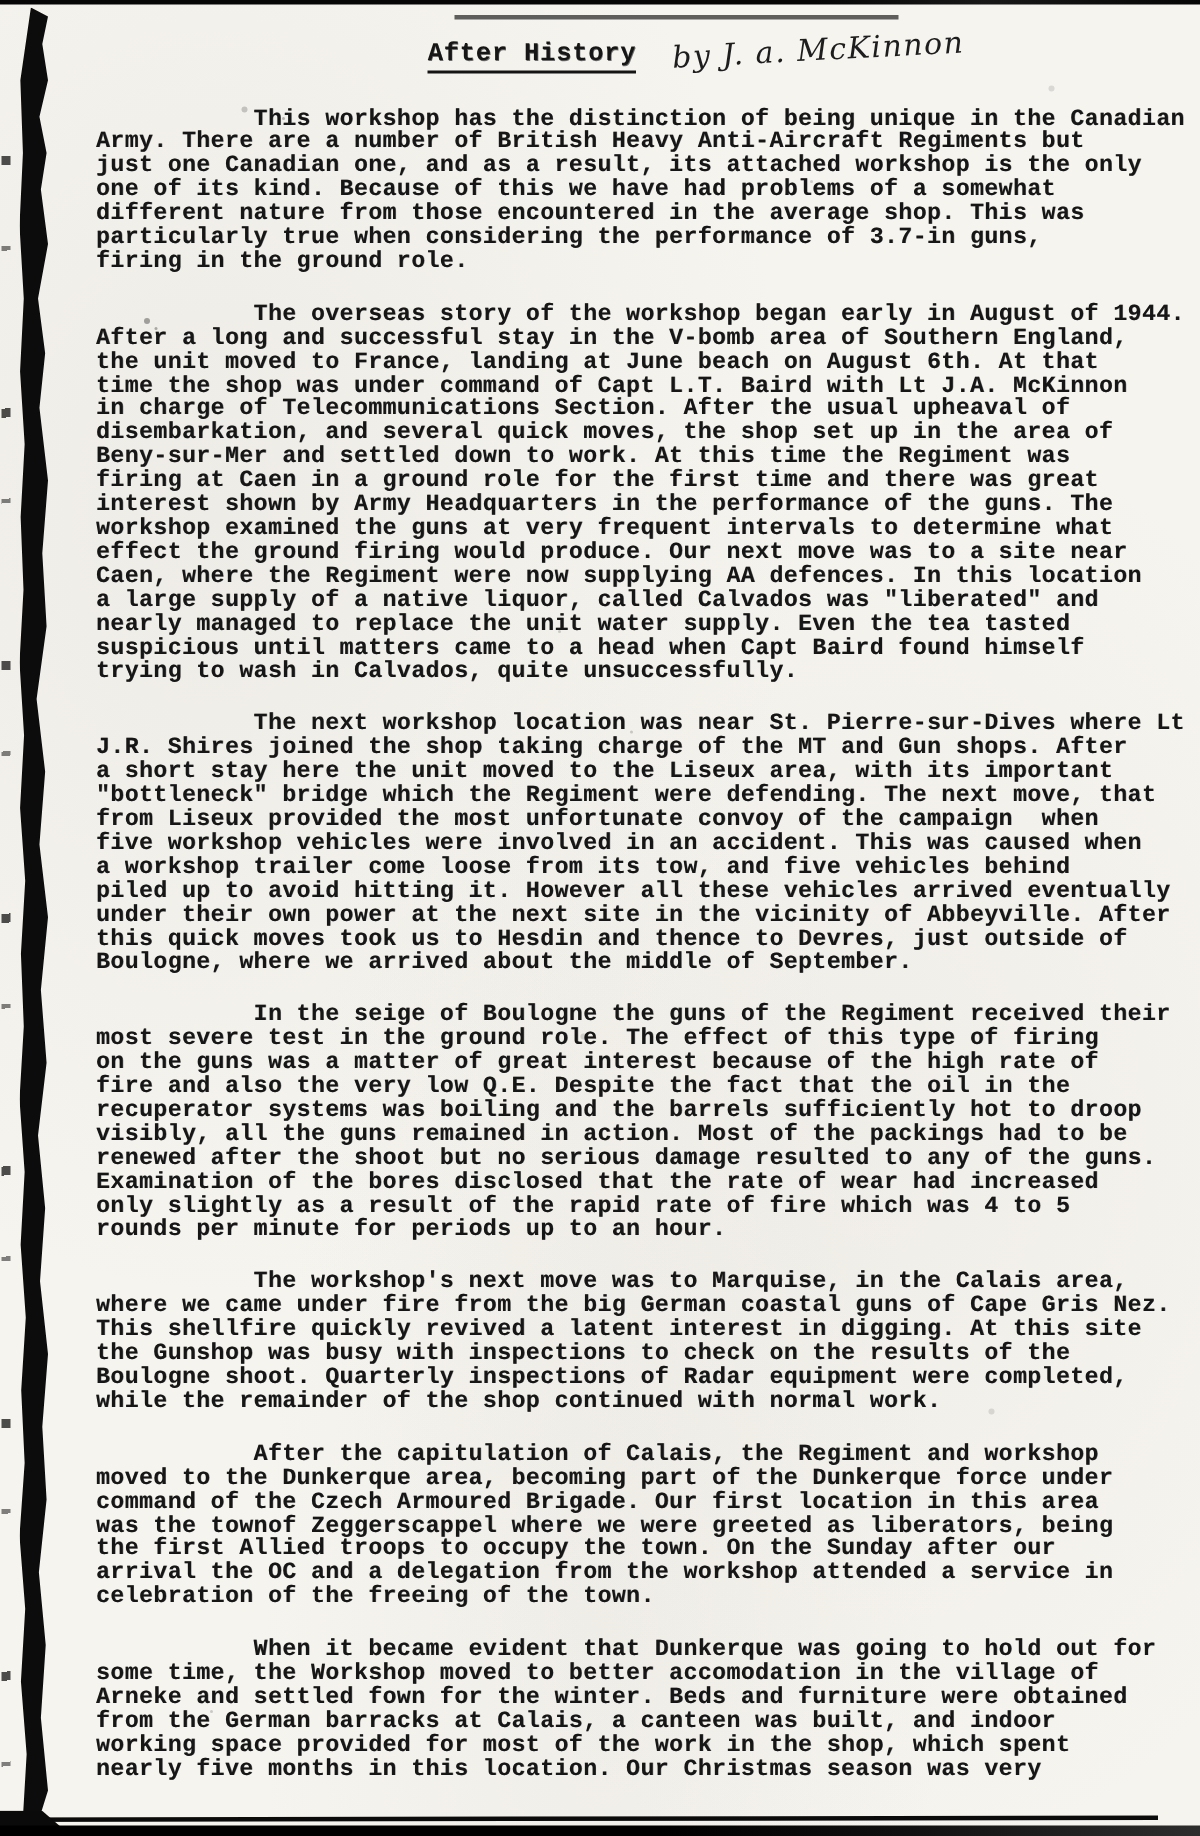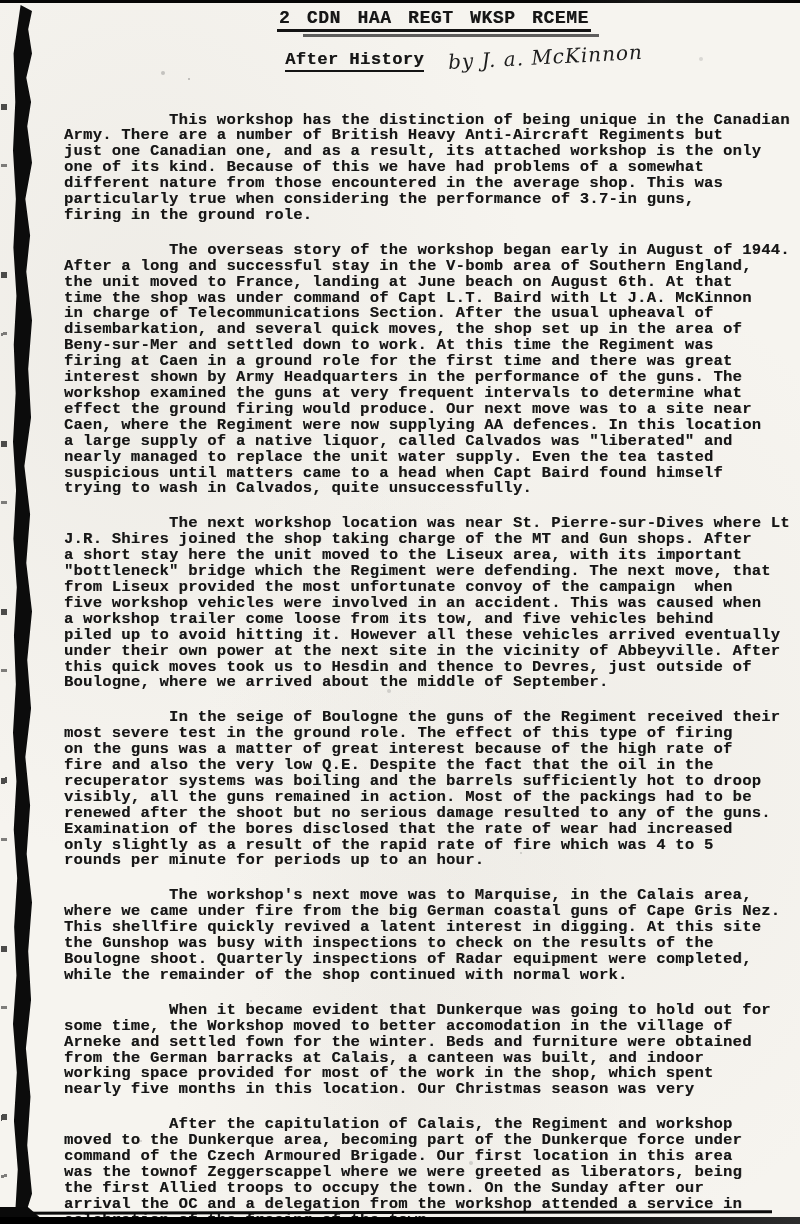--- a/index.html
+++ b/index.html
@@ -40,36 +40,35 @@
   .content{position:absolute;inset:0;padding:8px 30px 0 64px;}
   .heading{text-align:center;padding-left:34px;}
   .title{display:inline-block;font-weight:bold;font-size:18px;letter-spacing:.6px;word-spacing:5px;
     border-bottom:3px solid #141414;padding:0 2px 1px 2px;text-shadow:.4px .4px 0 rgba(20,20,20,.6);}
   .title-underline2{height:2.5px;width:296px;margin:2px auto 0;background:#2c2c2c;opacity:.75;transform:translateX(17px);}
   .subtitle-row{margin-top:8px;white-space:nowrap;padding-left:60px;}
   .subtitle{display:inline-block;font-weight:bold;font-size:17px;letter-spacing:.5px;
     border-bottom:2.5px solid #141414;padding-bottom:1px;text-shadow:.4px .4px 0 rgba(20,20,20,.6);}
   .byline{display:inline-block;font-family:"DejaVu Serif",serif;font-style:italic;font-size:20px;
     margin-left:14px;transform:rotate(-3deg);letter-spacing:1px;color:#1d1d1d;}
-  .body-text{margin-top:41px;font-size:15.5px;line-height:15.9px;font-weight:700;letter-spacing:.25px;}
+  .body-text{margin-top:23px;font-size:15.5px;line-height:15.9px;font-weight:700;letter-spacing:.25px;}
   .para{white-space:pre;margin:0 0 19px 0;text-shadow:.3px .3px 0 rgba(25,25,25,.5);}
 </style>
 </head>
 <body>
 
 <div class="page">
 
   <div class="edge-top"></div>
   <div class="edge-left"></div>
   <div class="edge-left-marks"></div>
   <div class="specks"></div>
 
   <div class="content">
     <div class="heading">
-      <span class="title">2 CDN HAA REGT WKSP RCEME</span>
       <div class="title-underline2"></div>
       <div class="subtitle-row">
         <span class="subtitle">After History</span>
         <span class="byline">by J. a. McKinnon</span>
       </div>
     </div>
 
     <div class="body-text">
       <p class="para">           This workshop has the distinction of being unique in the Canadian
 Army. There are a number of British Heavy Anti-Aircraft Regiments but
@@ -114,33 +113,33 @@
 renewed after the shoot but no serious damage resulted to any of the guns.
 Examination of the bores disclosed that the rate of wear had increased
 only slightly as a result of the rapid rate of fire which was 4 to 5
 rounds per minute for periods up to an hour.</p>
       <p class="para">           The workshop's next move was to Marquise, in the Calais area,
 where we came under fire from the big German coastal guns of Cape Gris Nez.
 This shellfire quickly revived a latent interest in digging. At this site
 the Gunshop was busy with inspections to check on the results of the
 Boulogne shoot. Quarterly inspections of Radar equipment were completed,
 while the remainder of the shop continued with normal work.</p>
-      <p class="para">           When it became evident that Dunkerque was going to hold out for
-some time, the Workshop moved to better accomodation in the village of
-Arneke and settled fown for the winter. Beds and furniture were obtained
-from the German barracks at Calais, a canteen was built, and indoor
-working space provided for most of the work in the shop, which spent
-nearly five months in this location. Our Christmas season was very</p>
       <p class="para">           After the capitulation of Calais, the Regiment and workshop
 moved to the Dunkerque area, becoming part of the Dunkerque force under
 command of the Czech Armoured Brigade. Our first location in this area
 was the townof Zeggerscappel where we were greeted as liberators, being
 the first Allied troops to occupy the town. On the Sunday after our
 arrival the OC and a delegation from the workshop attended a service in
 celebration of the freeing of the town.</p>
+      <p class="para">           When it became evident that Dunkerque was going to hold out for
+some time, the Workshop moved to better accomodation in the village of
+Arneke and settled fown for the winter. Beds and furniture were obtained
+from the German barracks at Calais, a canteen was built, and indoor
+working space provided for most of the work in the shop, which spent
+nearly five months in this location. Our Christmas season was very</p>
     </div>
   </div>
 
   <div class="edge-bottom-line"></div>
   <div class="corner-bl"></div>
   <div class="edge-bottom-band"></div>
 
 </div>
 
 </body></html>

